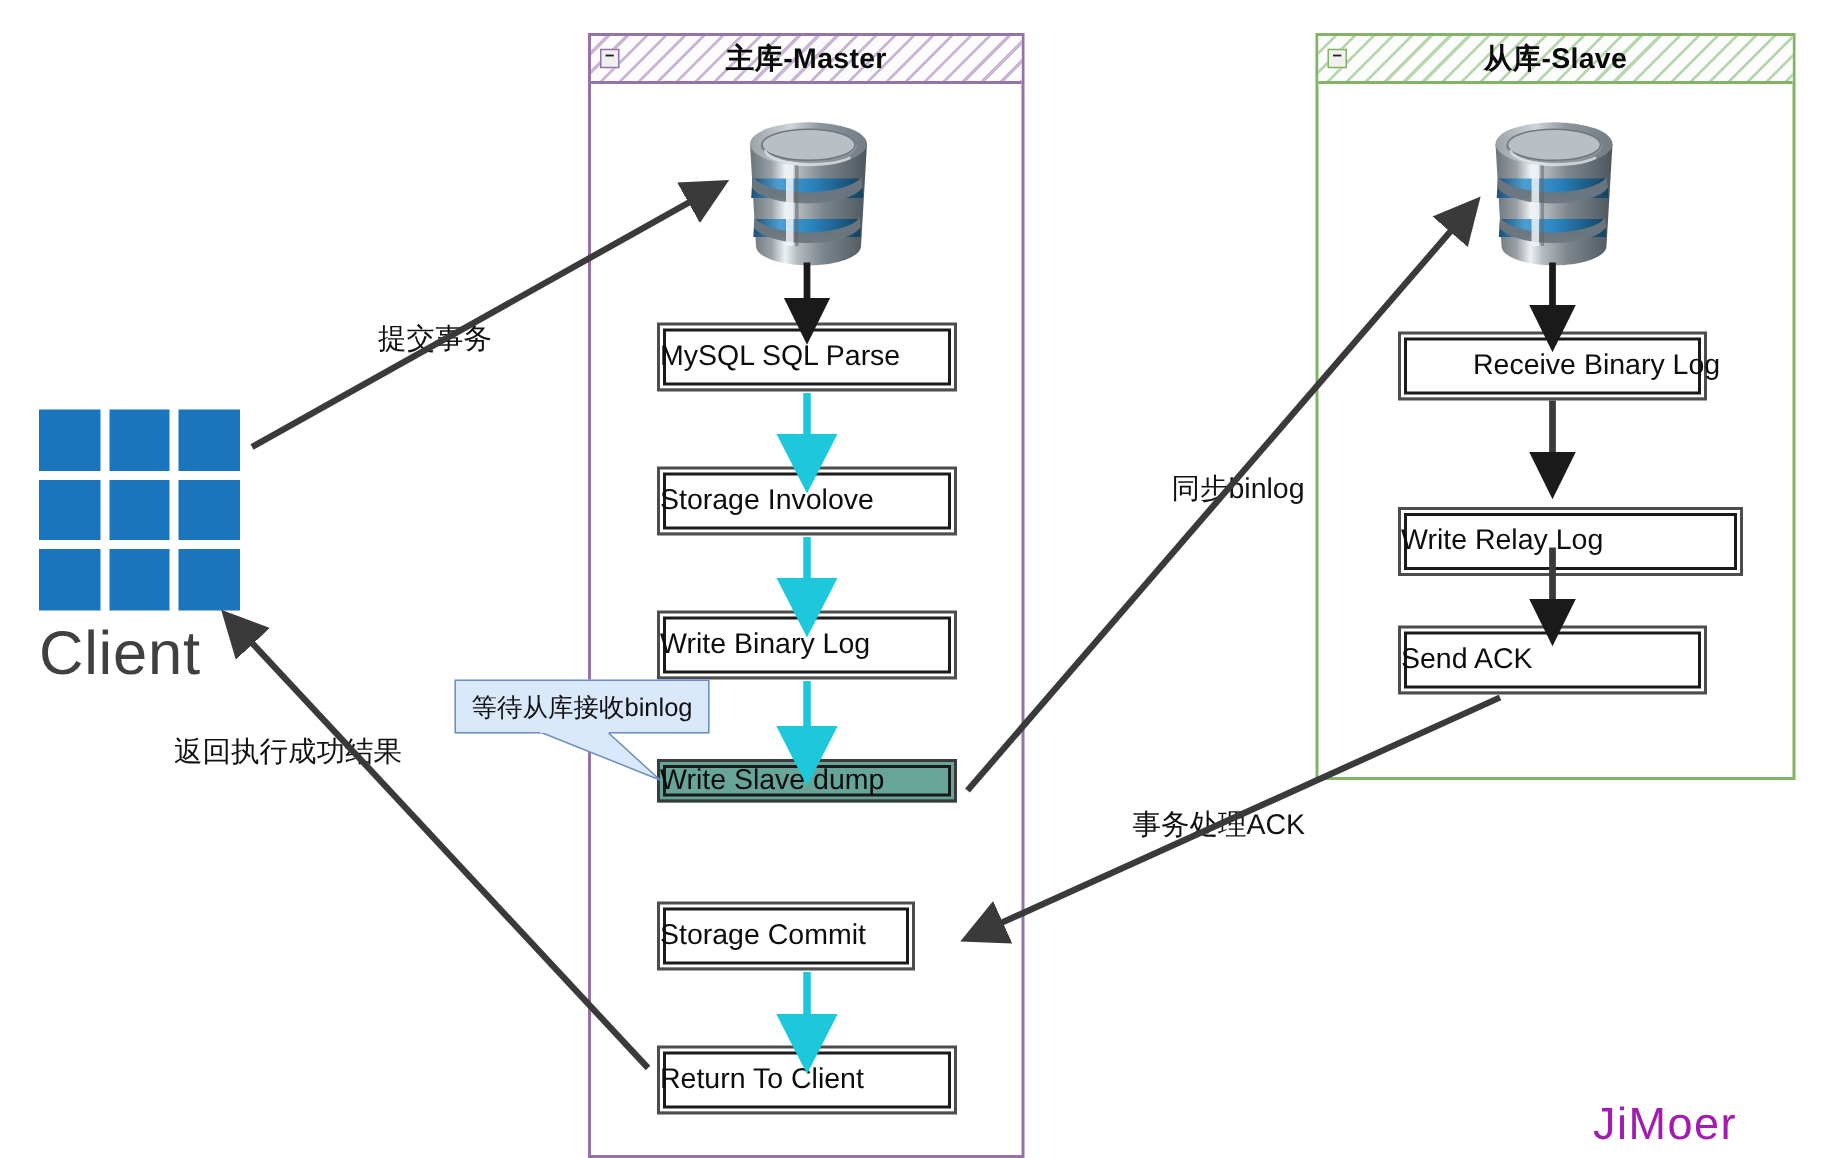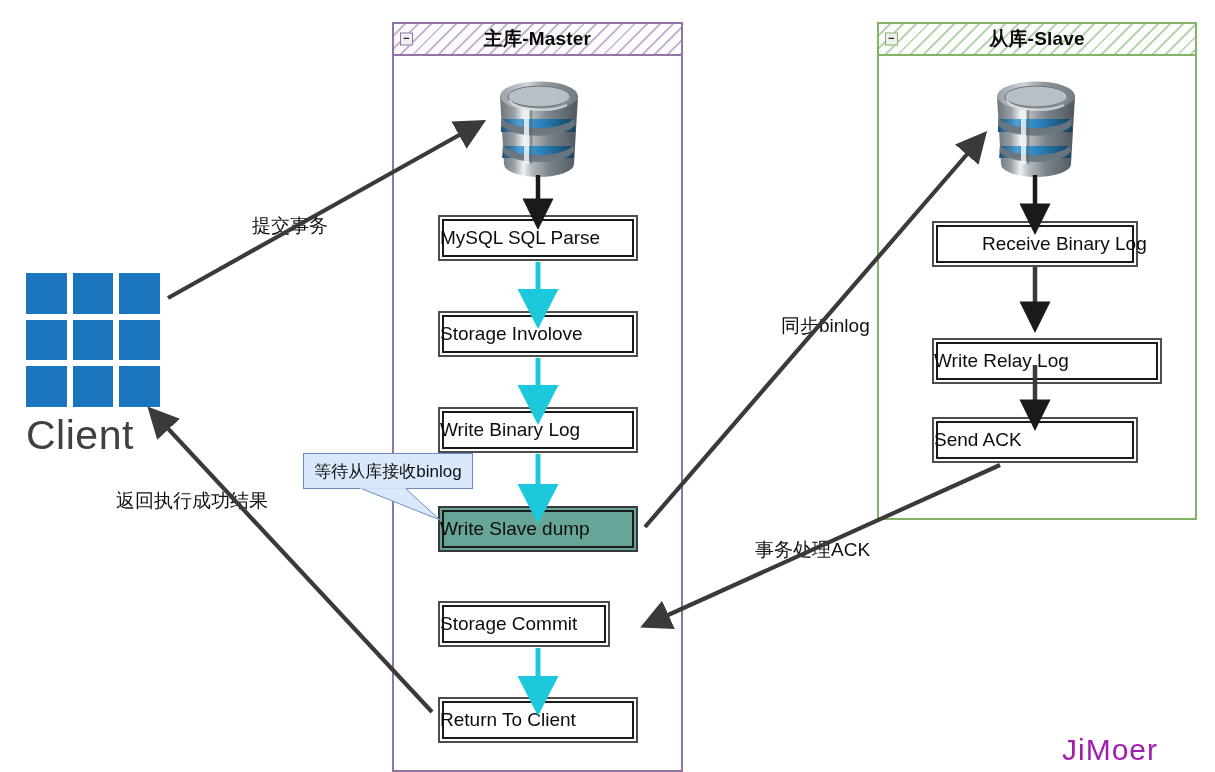--- a/index.html
+++ b/index.html
@@ -314,21 +314,21 @@
 
   <div class="node" style="left:438px; top:215px; width:200px; height:46px;">
     <span>MySQL SQL Parse</span>
   </div>
   <div class="node" style="left:438px; top:311px; width:200px; height:46px;">
     <span>Storage Involove</span>
   </div>
   <div class="node" style="left:438px; top:407px; width:200px; height:46px;">
     <span>Write Binary Log</span>
   </div>
-  <div class="node accent" style="left:438px; top:506px; width:200px; height:46px;">
+  <div class="node accent" style="left:438px; top:506px; width:200px; height:29px;">
     <span>Write Slave dump</span>
   </div>
   <div class="node" style="left:438px; top:601px; width:172px; height:46px;">
     <span>Storage Commit</span>
   </div>
   <div class="node" style="left:438px; top:697px; width:200px; height:46px;">
     <span>Return To Client</span>
   </div>
 
   <div class="node" style="left:932px; top:221px; width:206px; height:46px;padding-left:48px;">

